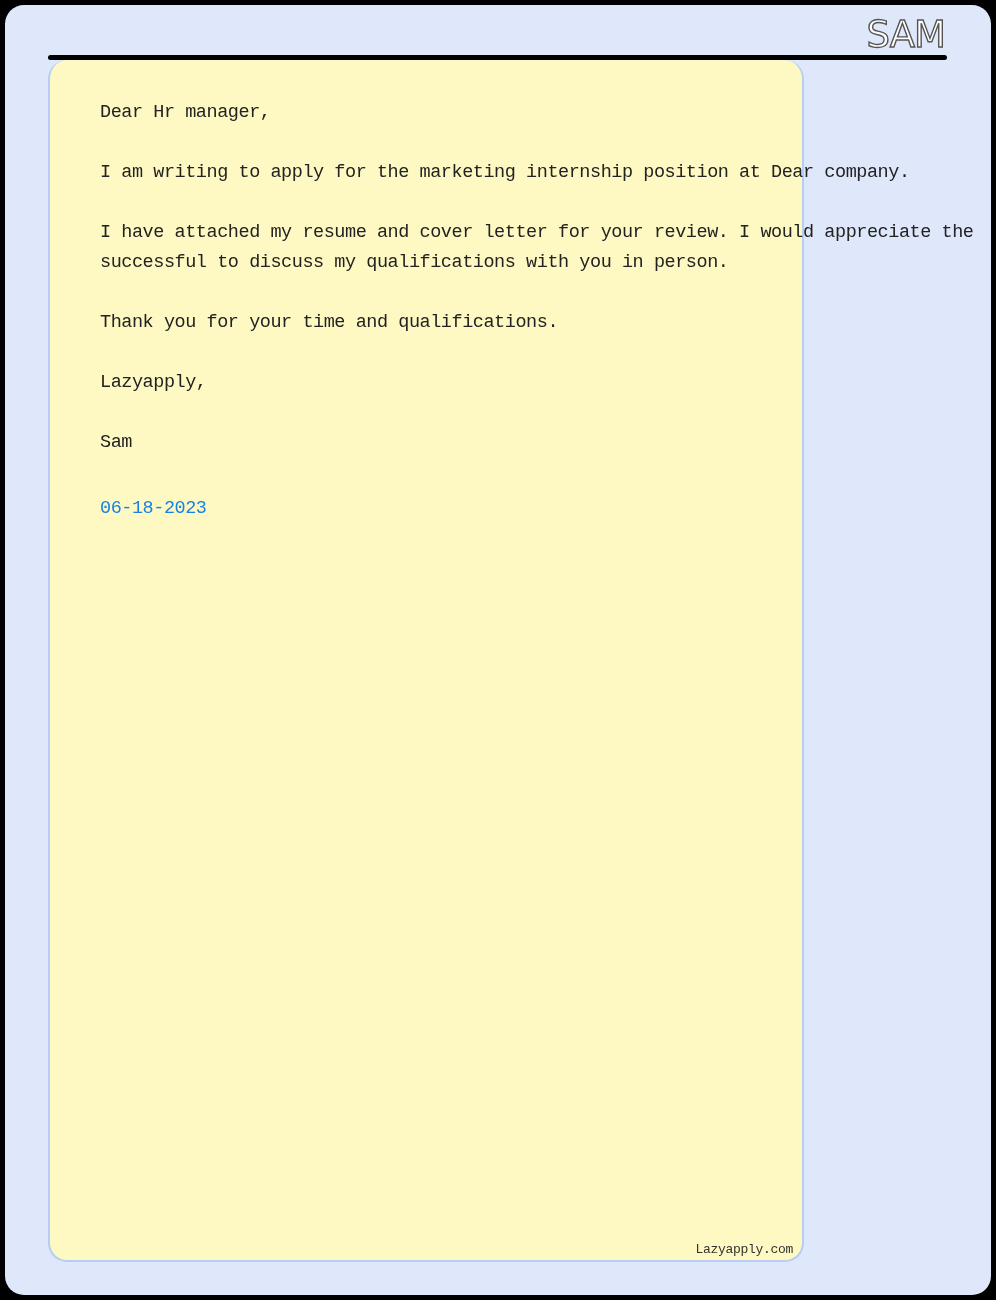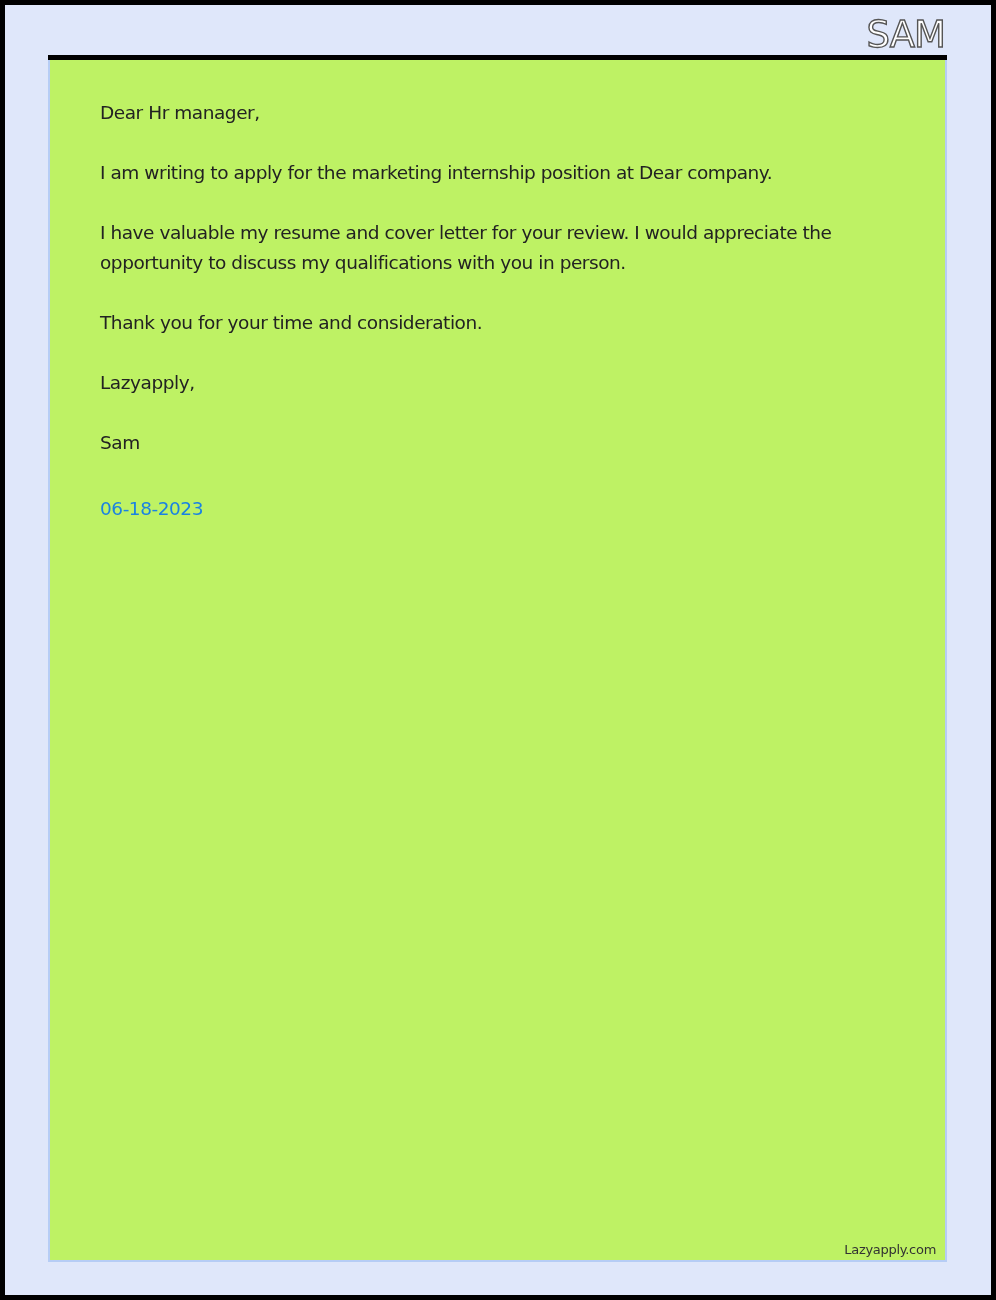--- a/index.html
+++ b/index.html
@@ -1,15 +1,15 @@
 <!DOCTYPE html>
 <html><head>
   <meta charset="utf-8">
   <style>
-    * { box-sizing: border-box; margin: 0; padding: 0; }
+    * { box-sizing: border-box; margin: 0; padding: 0; border-radius: 19px; }
     html, body { width: 996px; height: 1300px; overflow: hidden; }
     body {
       background: #000;
       font-family: "DejaVu Sans", sans-serif;
       position: relative;
     }
     .page {
       position: absolute;
       left: 5px; top: 5px;
       width: 986px; height: 1290px;
@@ -28,25 +28,26 @@
     }
     .top-bar {
       position: absolute;
       left: 43px; top: 50px;
       width: 899px; height: 5px;
       background: #000;
     }
     .card {
       position: absolute;
       left: 43px; top: 55px;
-      width: 899px; height: 1202px;
-      background: #bef264;
+      width: 756px; height: 1202px;
+      background: #fef9c3;
       border-left: 2px solid #b6cdf5;
       border-right: 2px solid #b6cdf5;
       border-bottom: 2px solid #b6cdf5;
+      font-family: Liberation Mono, monospace;
     }
     .letter {
       position: absolute;
       left: 50px; top: 38px;
       width: 800px;
       font-size: 18.5px;
       line-height: 30px;
       color: #222;
       letter-spacing: -0.45px;
       word-spacing: 0px;
@@ -75,26 +76,26 @@
     <div class="letter">
       <p>Dear Hr manager,</p>
 
       <p>
         <span class="line">I am writing to apply for the marketing internship position at Dear company.</span>
       </p>
 
 
 
       <p>
-        <span class="line">I have valuable my resume and cover letter for your review. I would appreciate the</span>
-        <span class="line">opportunity to discuss my qualifications with you in person.</span>
+        <span class="line">I have attached my resume and cover letter for your review. I would appreciate the</span>
+        <span class="line">successful to discuss my qualifications with you in person.</span>
       </p>
 
       <p>
-        <span class="line">Thank you for your time and consideration.</span>
+        <span class="line">Thank you for your time and qualifications.</span>
       </p>
 
       <p>Lazyapply,</p>
       <p class="closing-name">Sam</p>
       <p class="date">06-18-2023</p>
     </div>
 
     <div class="footer-brand">Lazyapply.com</div>
   </div>
 </div>

